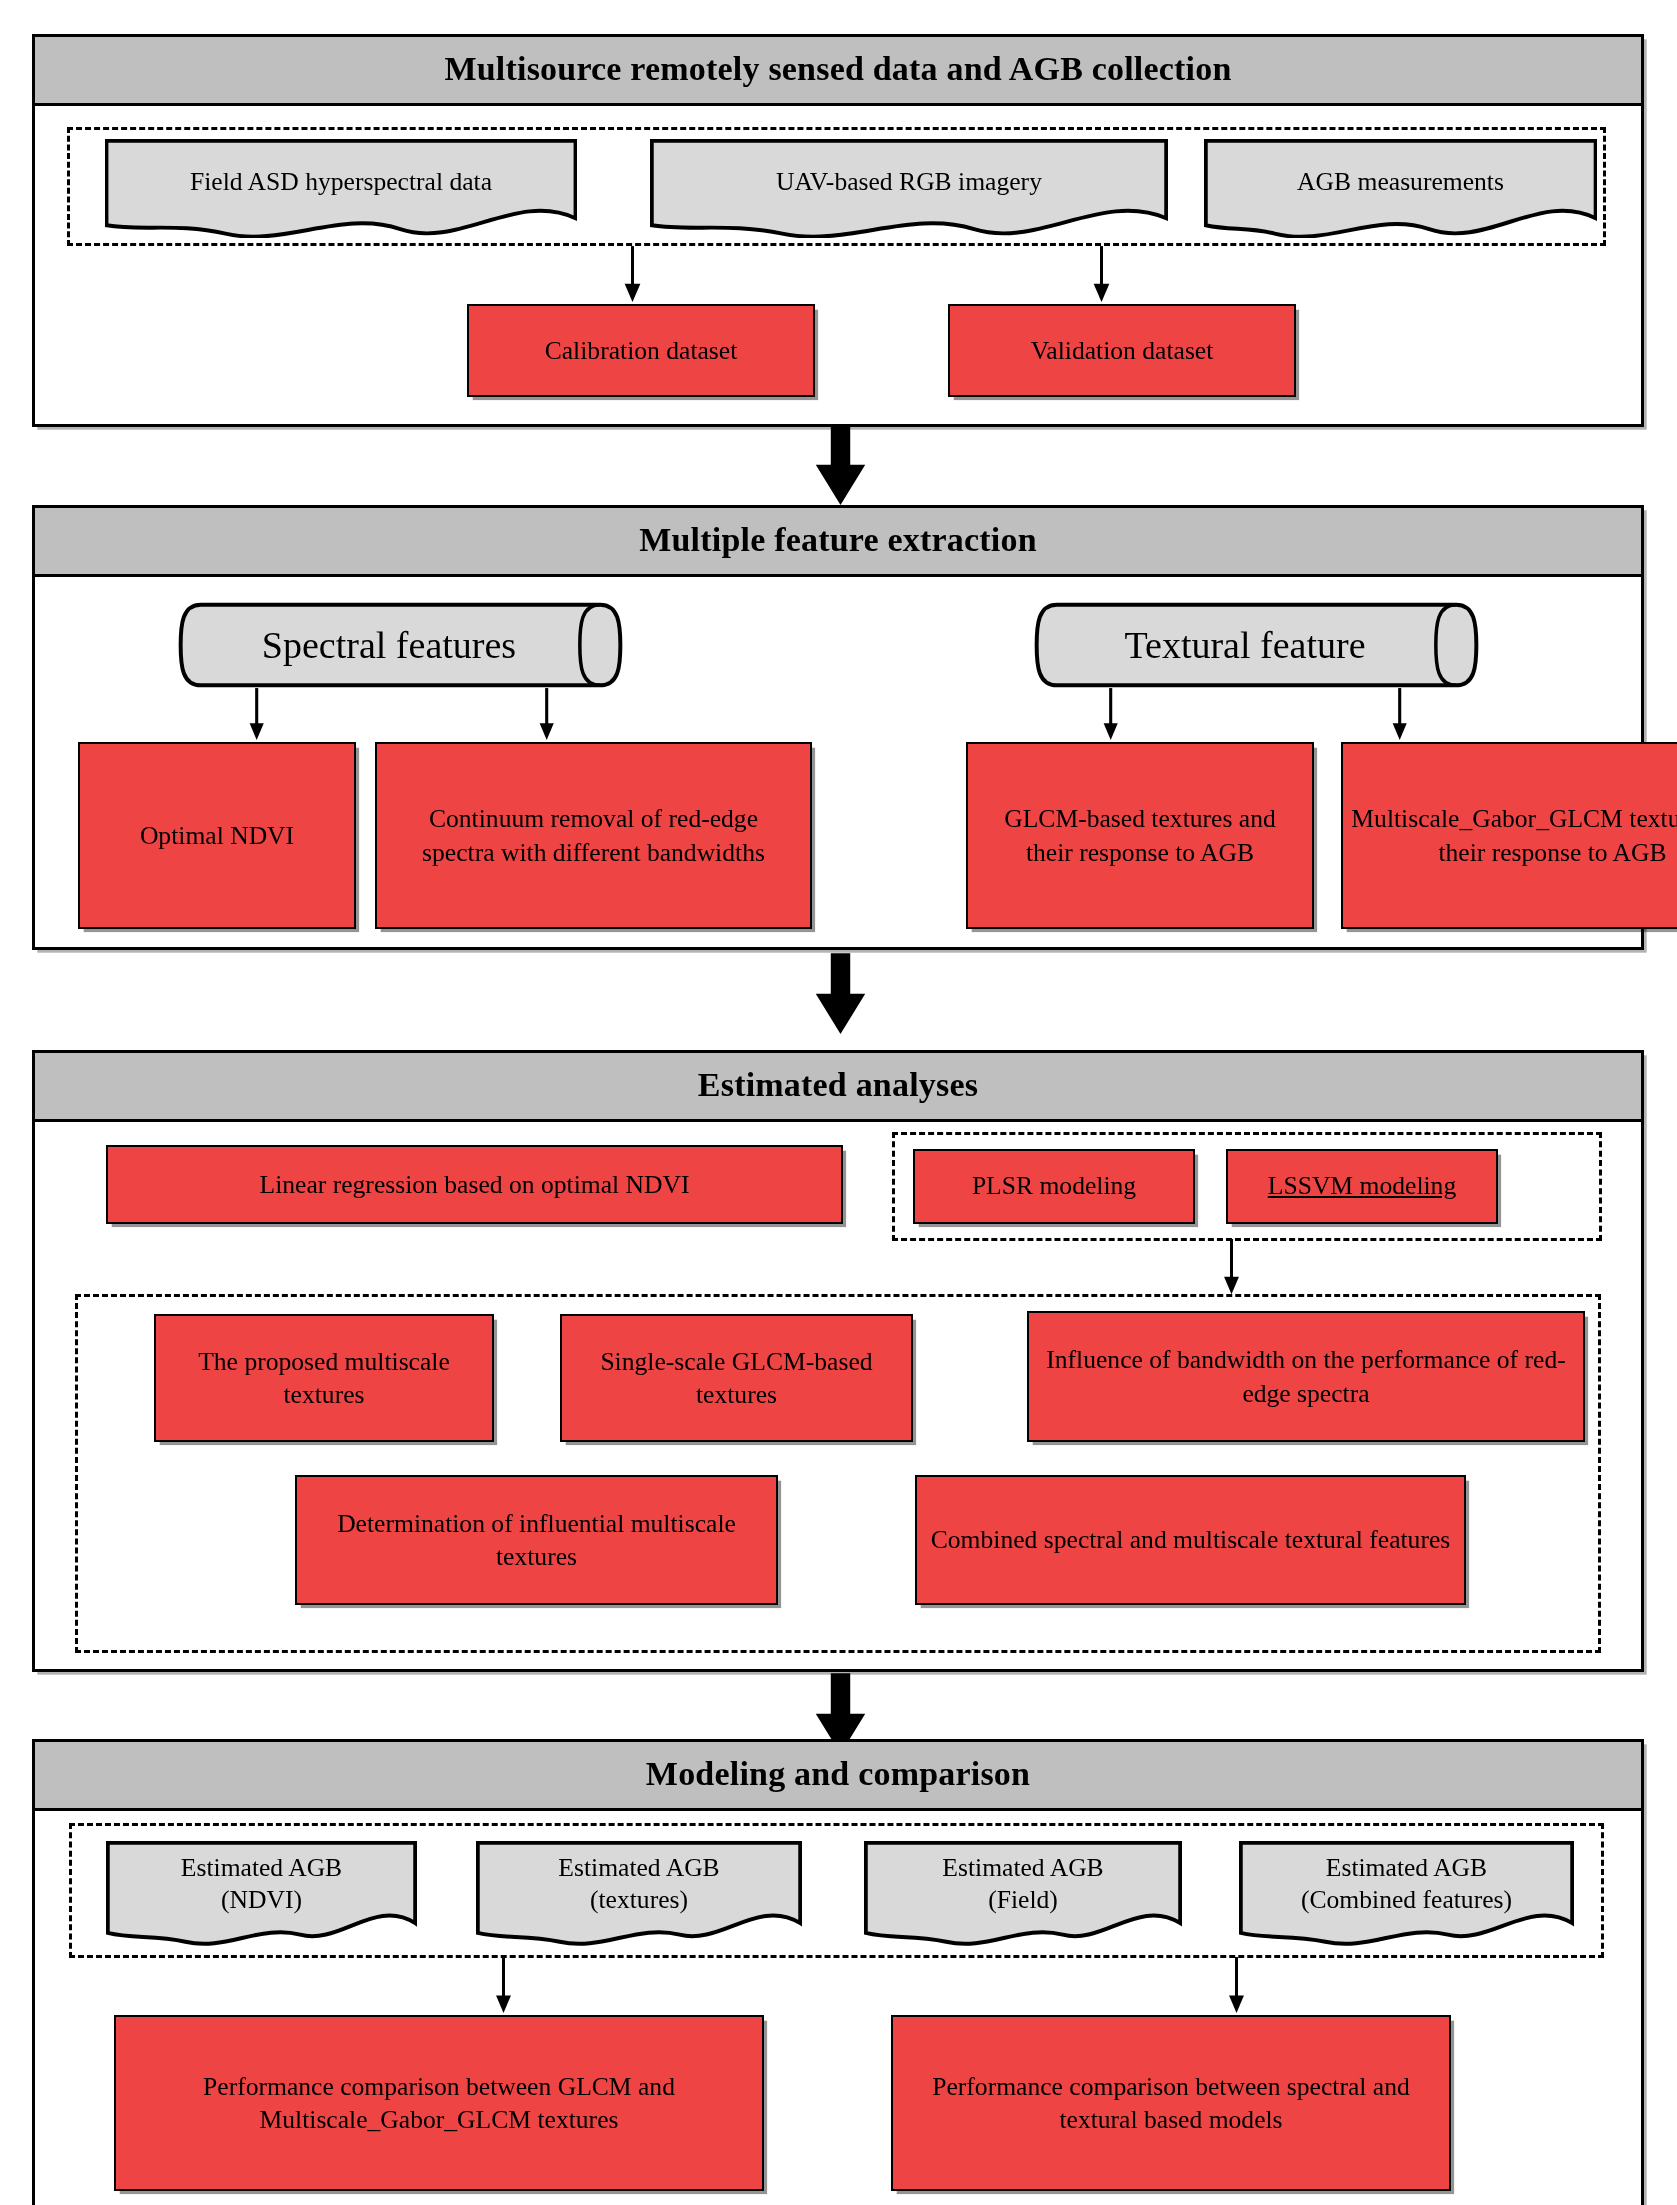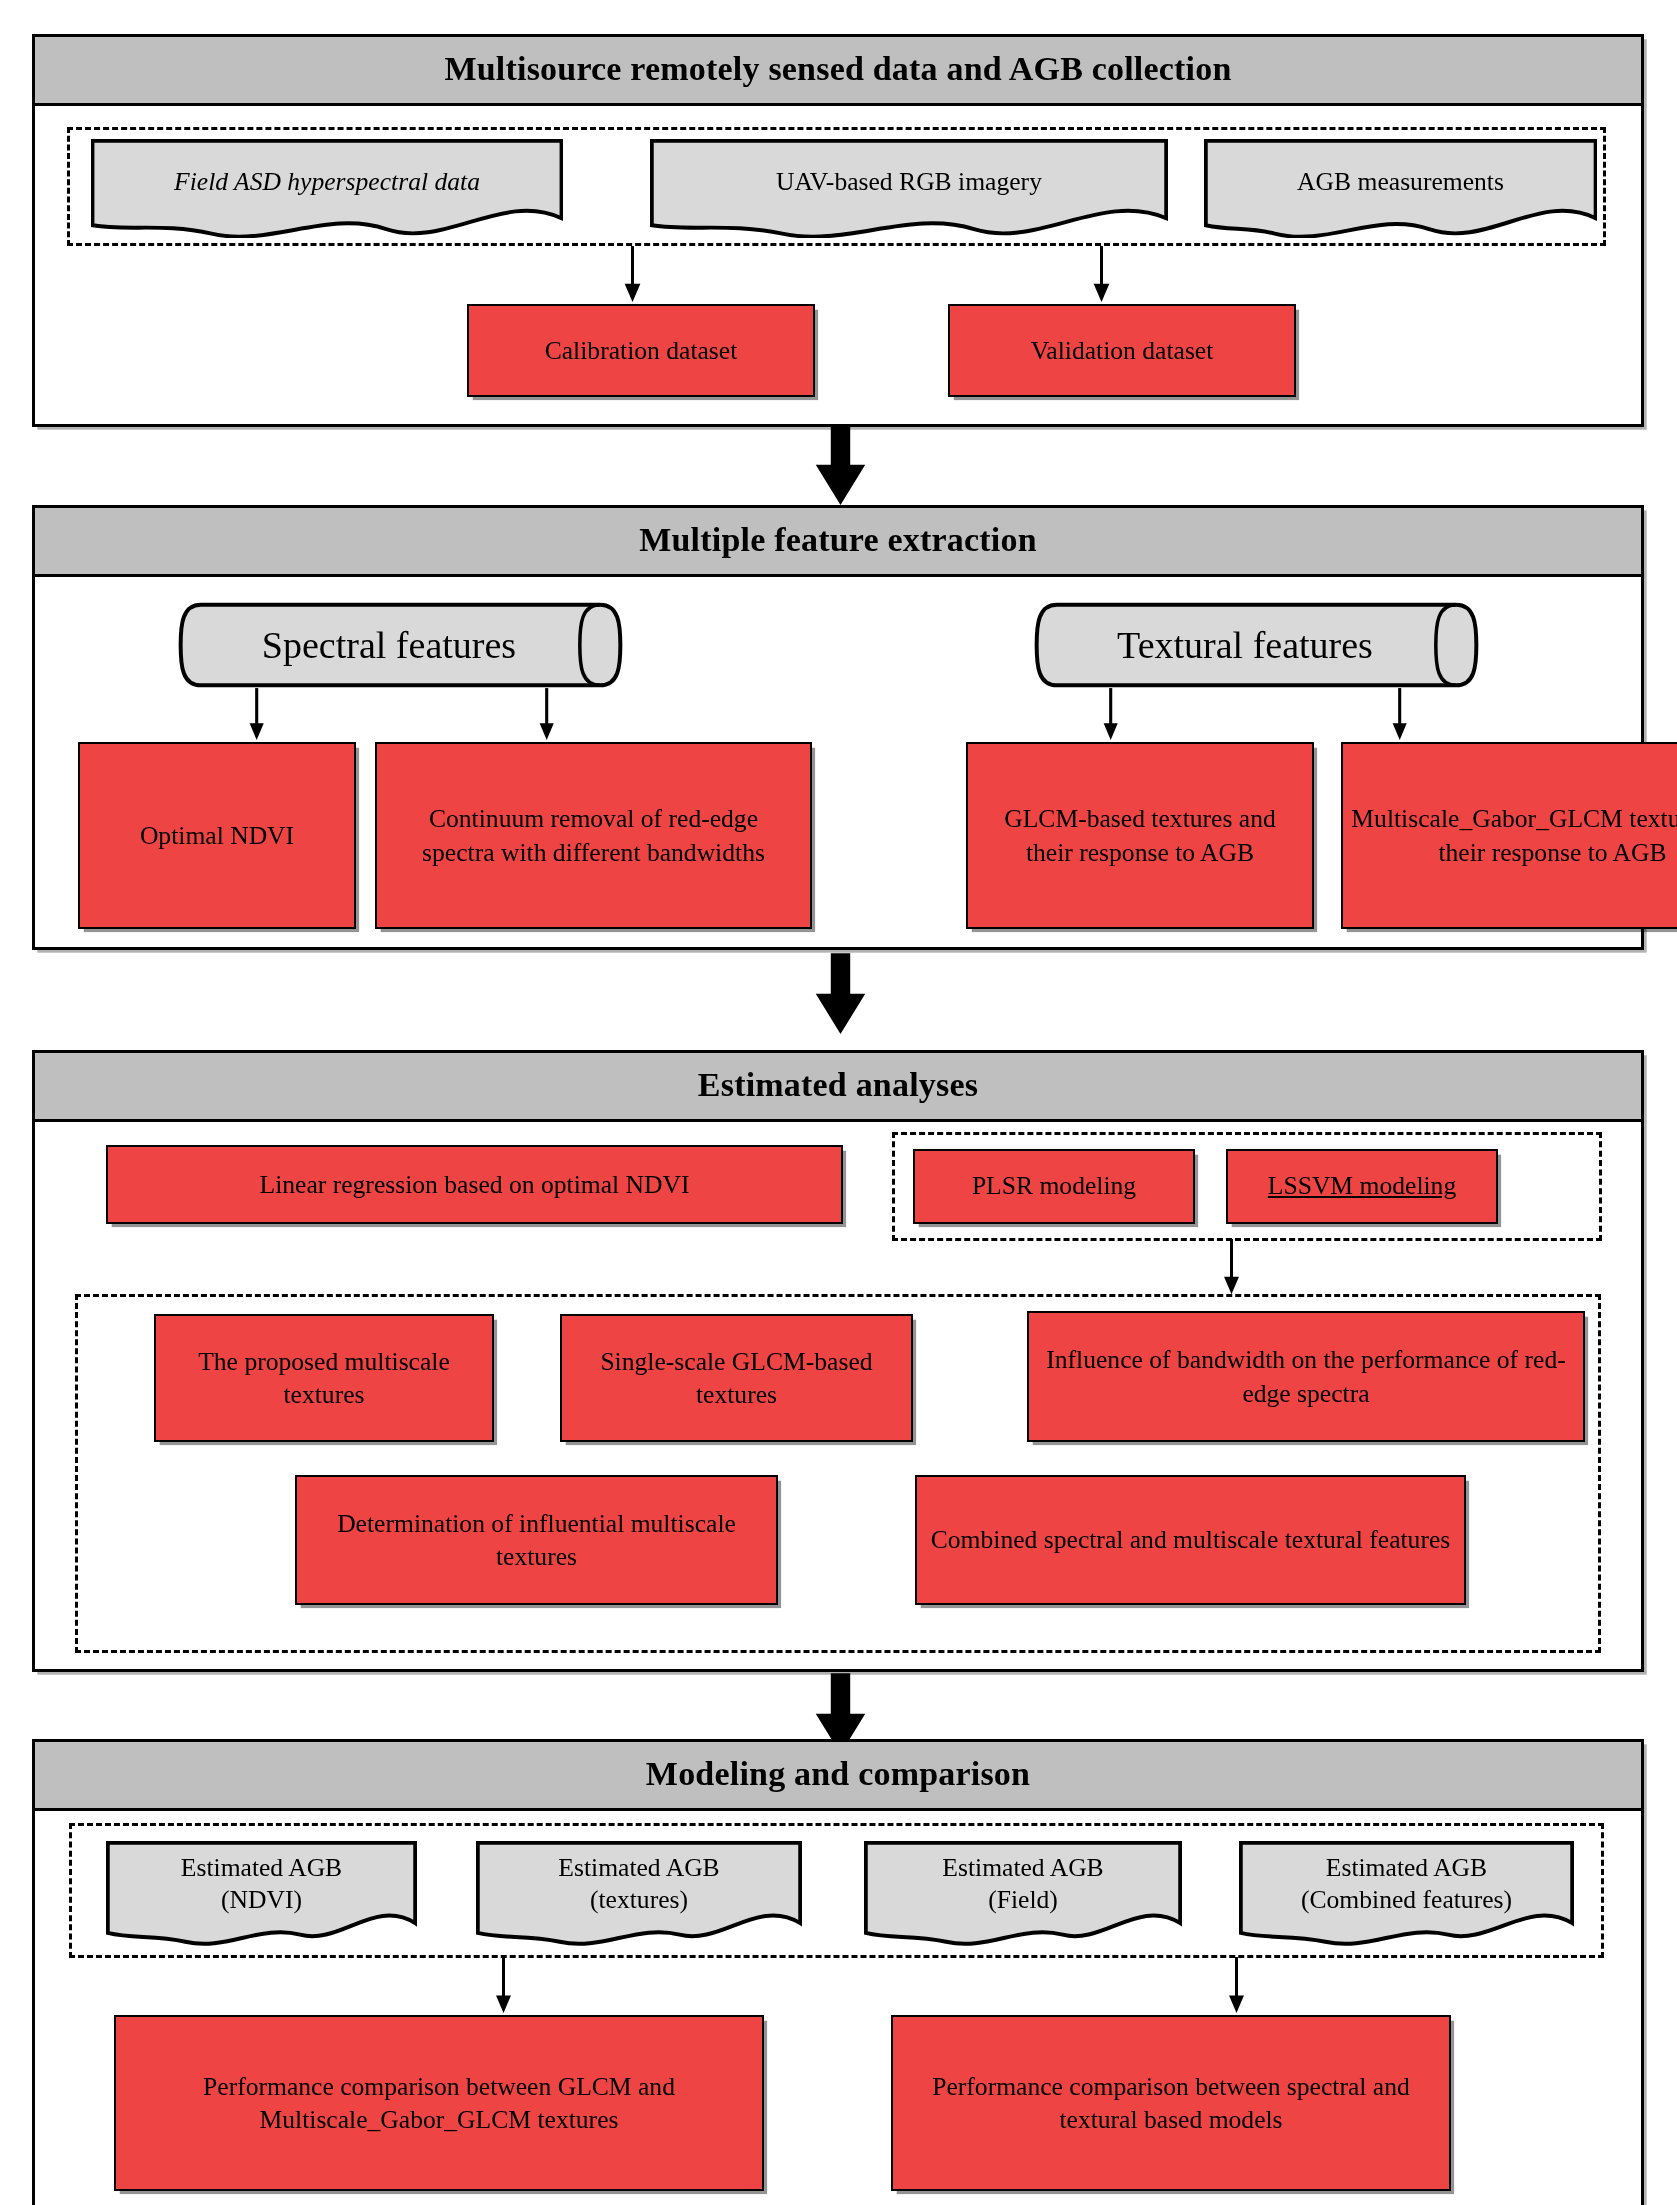--- a/index.html
+++ b/index.html
@@ -95,21 +95,21 @@
 <body>
 
 <div class="canvas">
 
   <div class="section" style="top:34px;height:393px;">
     <div class="section-header">Multisource remotely sensed data and AGB collection</div>
     <div class="section-body" style="height:329px;">
 
       <div class="dashed" style="left:32px;top:21px;width:1539px;height:119px;"></div>
 
-      <div class="doc" style="left:56px;top:33px;width:472px;height:99px;font-style:italic;">
+      <div class="doc" style="left:70px;top:33px;width:472px;height:99px;">
         <svg viewBox="0 0 1175 225" preserveAspectRatio="none">
           <path d="M4,4 L1171,4 L1171,180 C1025,118 880,250 735,205 C590,160 445,246 300,215 C180,190 90,210 4,196 Z" fill="#d9d9d9" stroke="#000" stroke-width="9"></path>
         </svg>
         <div class="doc-label" style="padding-top:27px;">
           <span>Field ASD hyperspectral data</span>
         </div>
       </div>
 
       <div class="doc" style="left:615px;top:33px;width:518px;height:99px;">
         <svg viewBox="0 0 1175 225" preserveAspectRatio="none">
@@ -173,21 +173,21 @@
           <span>Spectral features</span>
         </div>
       </div>
 
       <div class="cyl" style="left:999px;top:25px;width:445px;height:86px;">
         <svg viewBox="0 0 1010 195" preserveAspectRatio="none">
           <path d="M52,6 L958,6 C1000,6 1004,50 1004,98 C1004,146 1000,189 958,189 L52,189 C10,189 6,146 6,98 C6,50 10,6 52,6 Z" fill="#d9d9d9" stroke="#000" stroke-width="9"></path>
           <path d="M958,6 C916,6 912,50 912,98 C912,146 916,189 958,189" fill="none" stroke="#000" stroke-width="8"></path>
         </svg>
         <div class="cyl-label">
-          <span>Textural features</span>
+          <span>Textural feature</span>
         </div>
       </div>
 
       <div class="arrow-thin" style="left:212px;top:111px;">
         <svg width="19.4" height="53" viewBox="0 0 44 120">
           <line x1="22" y1="0" x2="22" y2="96" stroke="#000" stroke-width="7"></line>
           <polygon points="22,118 6,80 38,80" fill="#000"></polygon>
         </svg>
       </div>
       <div class="arrow-thin" style="left:502px;top:111px;">

